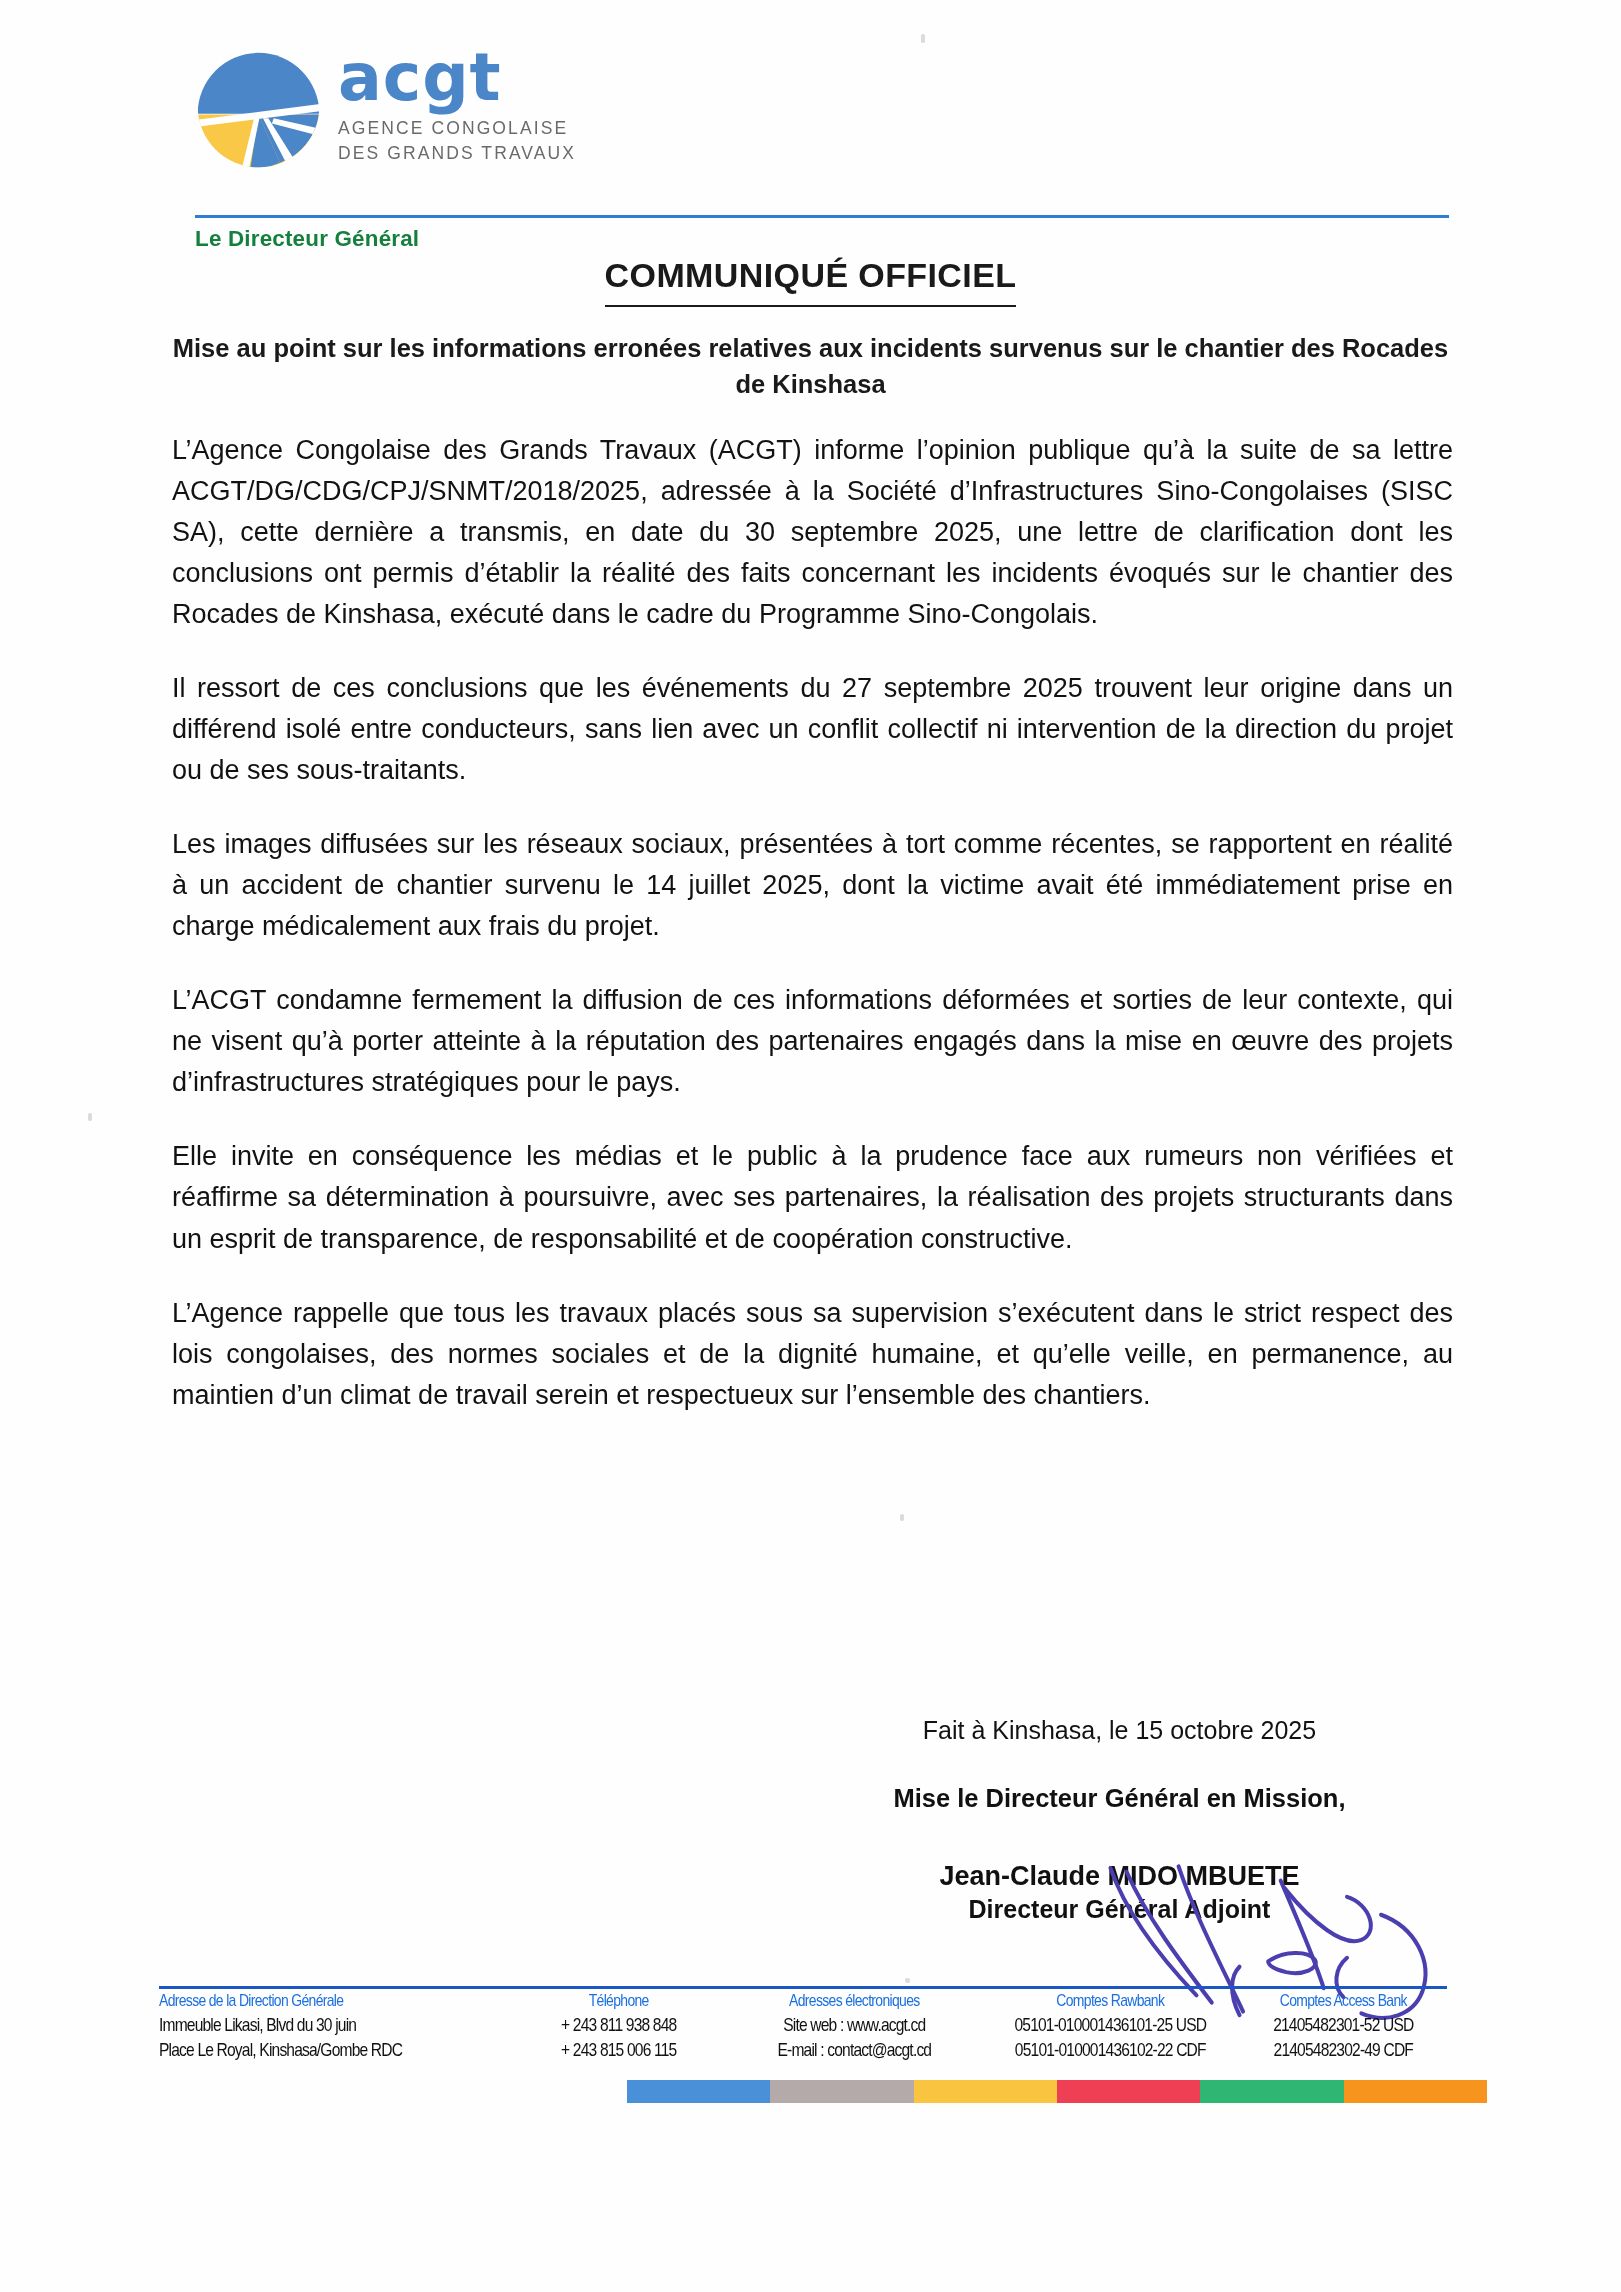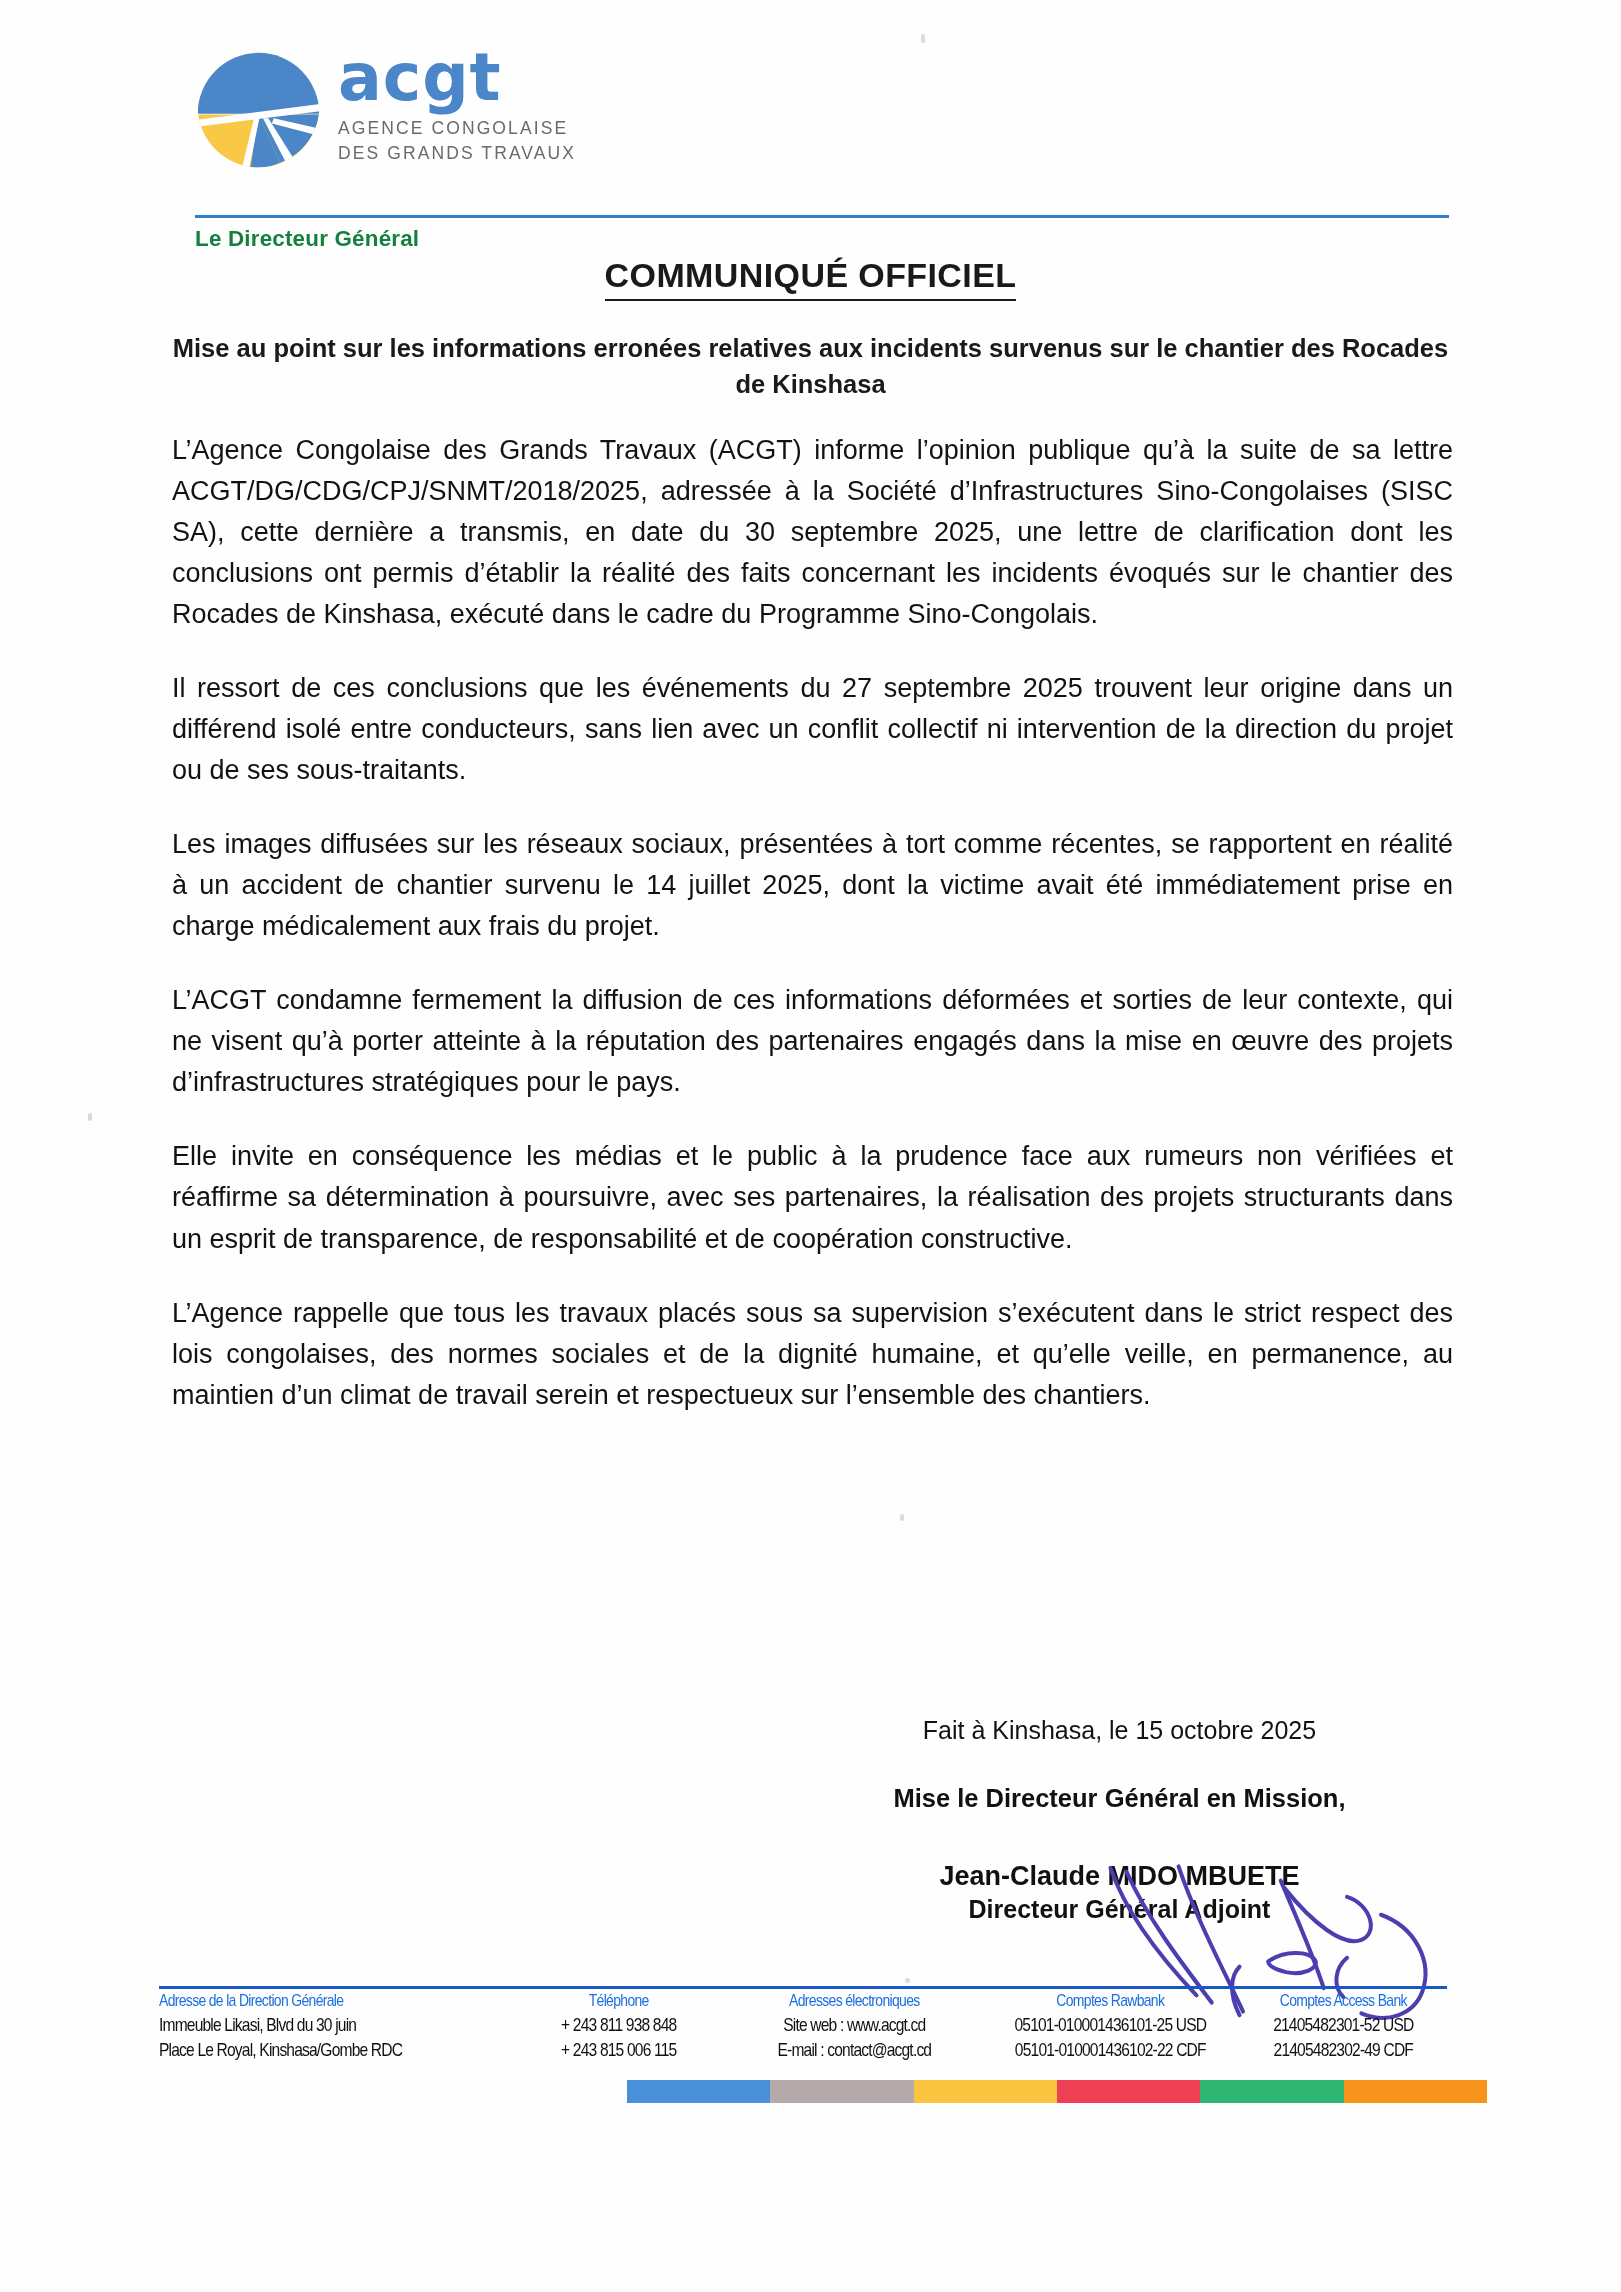--- a/index.html
+++ b/index.html
@@ -89,21 +89,21 @@
     left: 0; top: 256px;
     width: 1621px;
     text-align: center;
     font-size: 34px;
     font-weight: 700;
     letter-spacing: 0.4px;
     color: #1a1a1a;
   }
   .doc-title span {
     border-bottom: 2.7px solid #1a1a1a;
-    padding-bottom: 5px;
+    padding-bottom: 11px;
   }
   .doc-subtitle {
     position: absolute;
     left: 170px; top: 330px;
     width: 1281px;
     text-align: center;
     font-size: 25.5px;
     font-weight: 700;
     line-height: 1.42;
     color: #1a1a1a;

